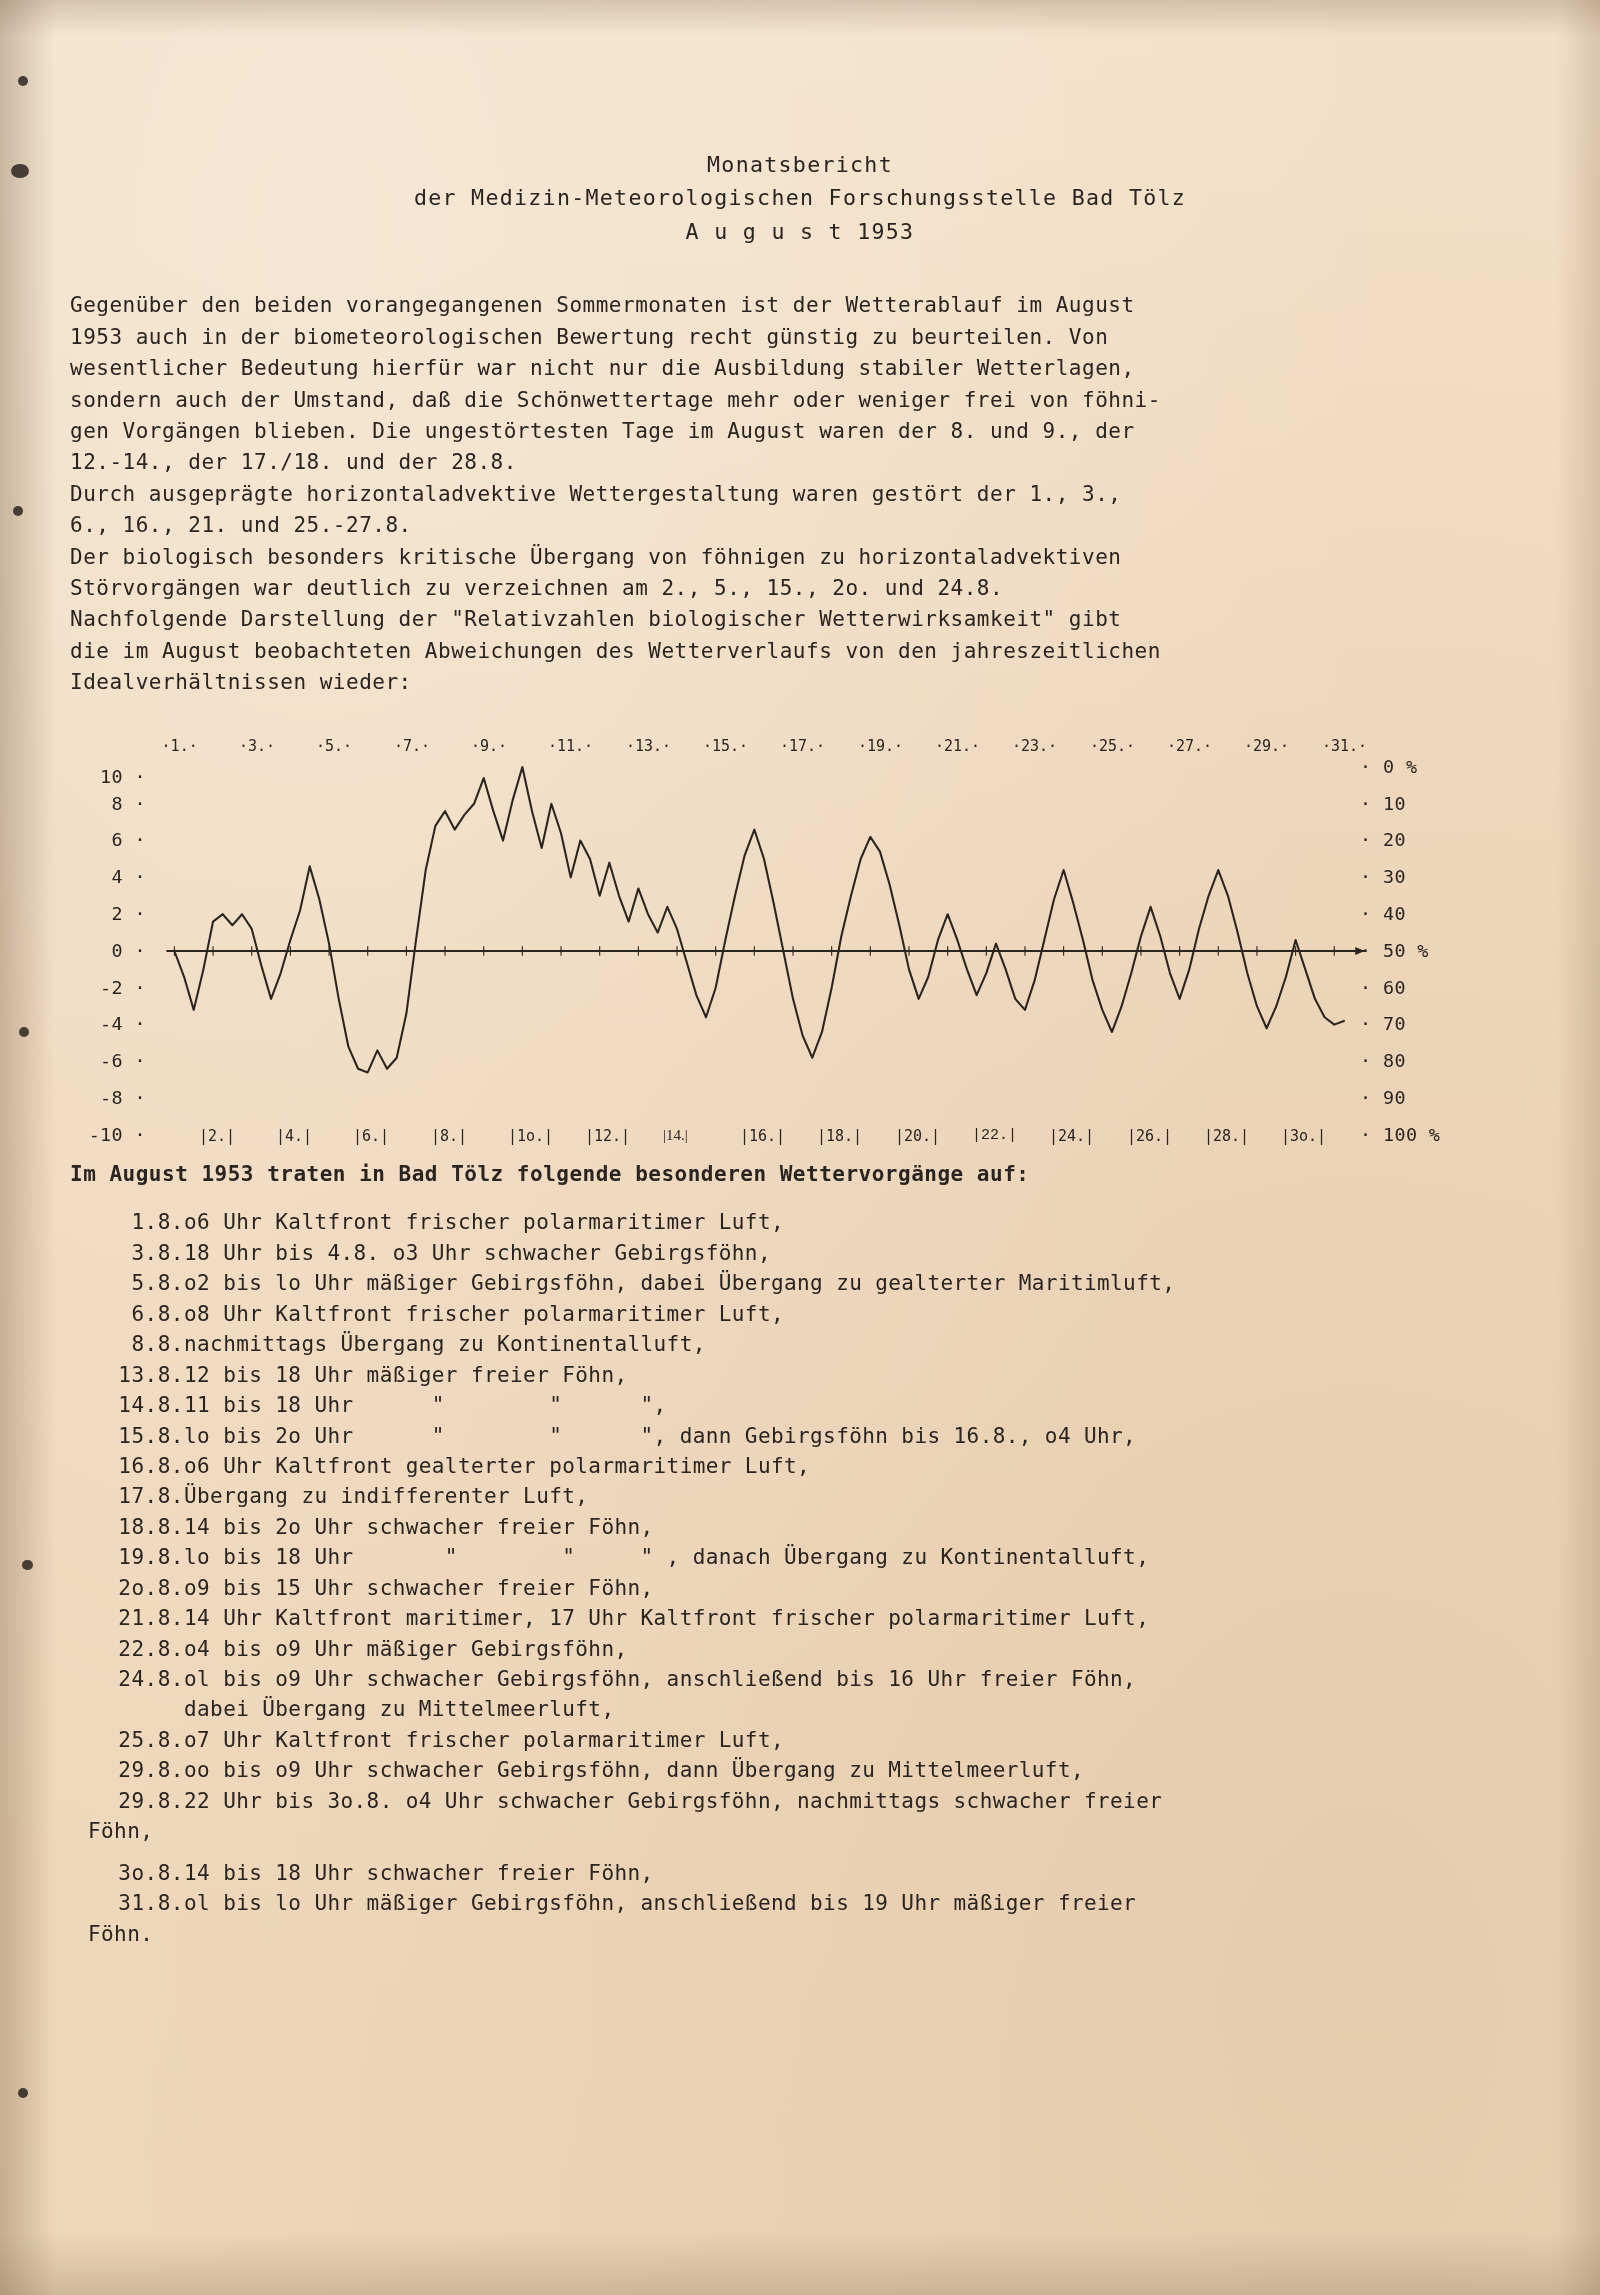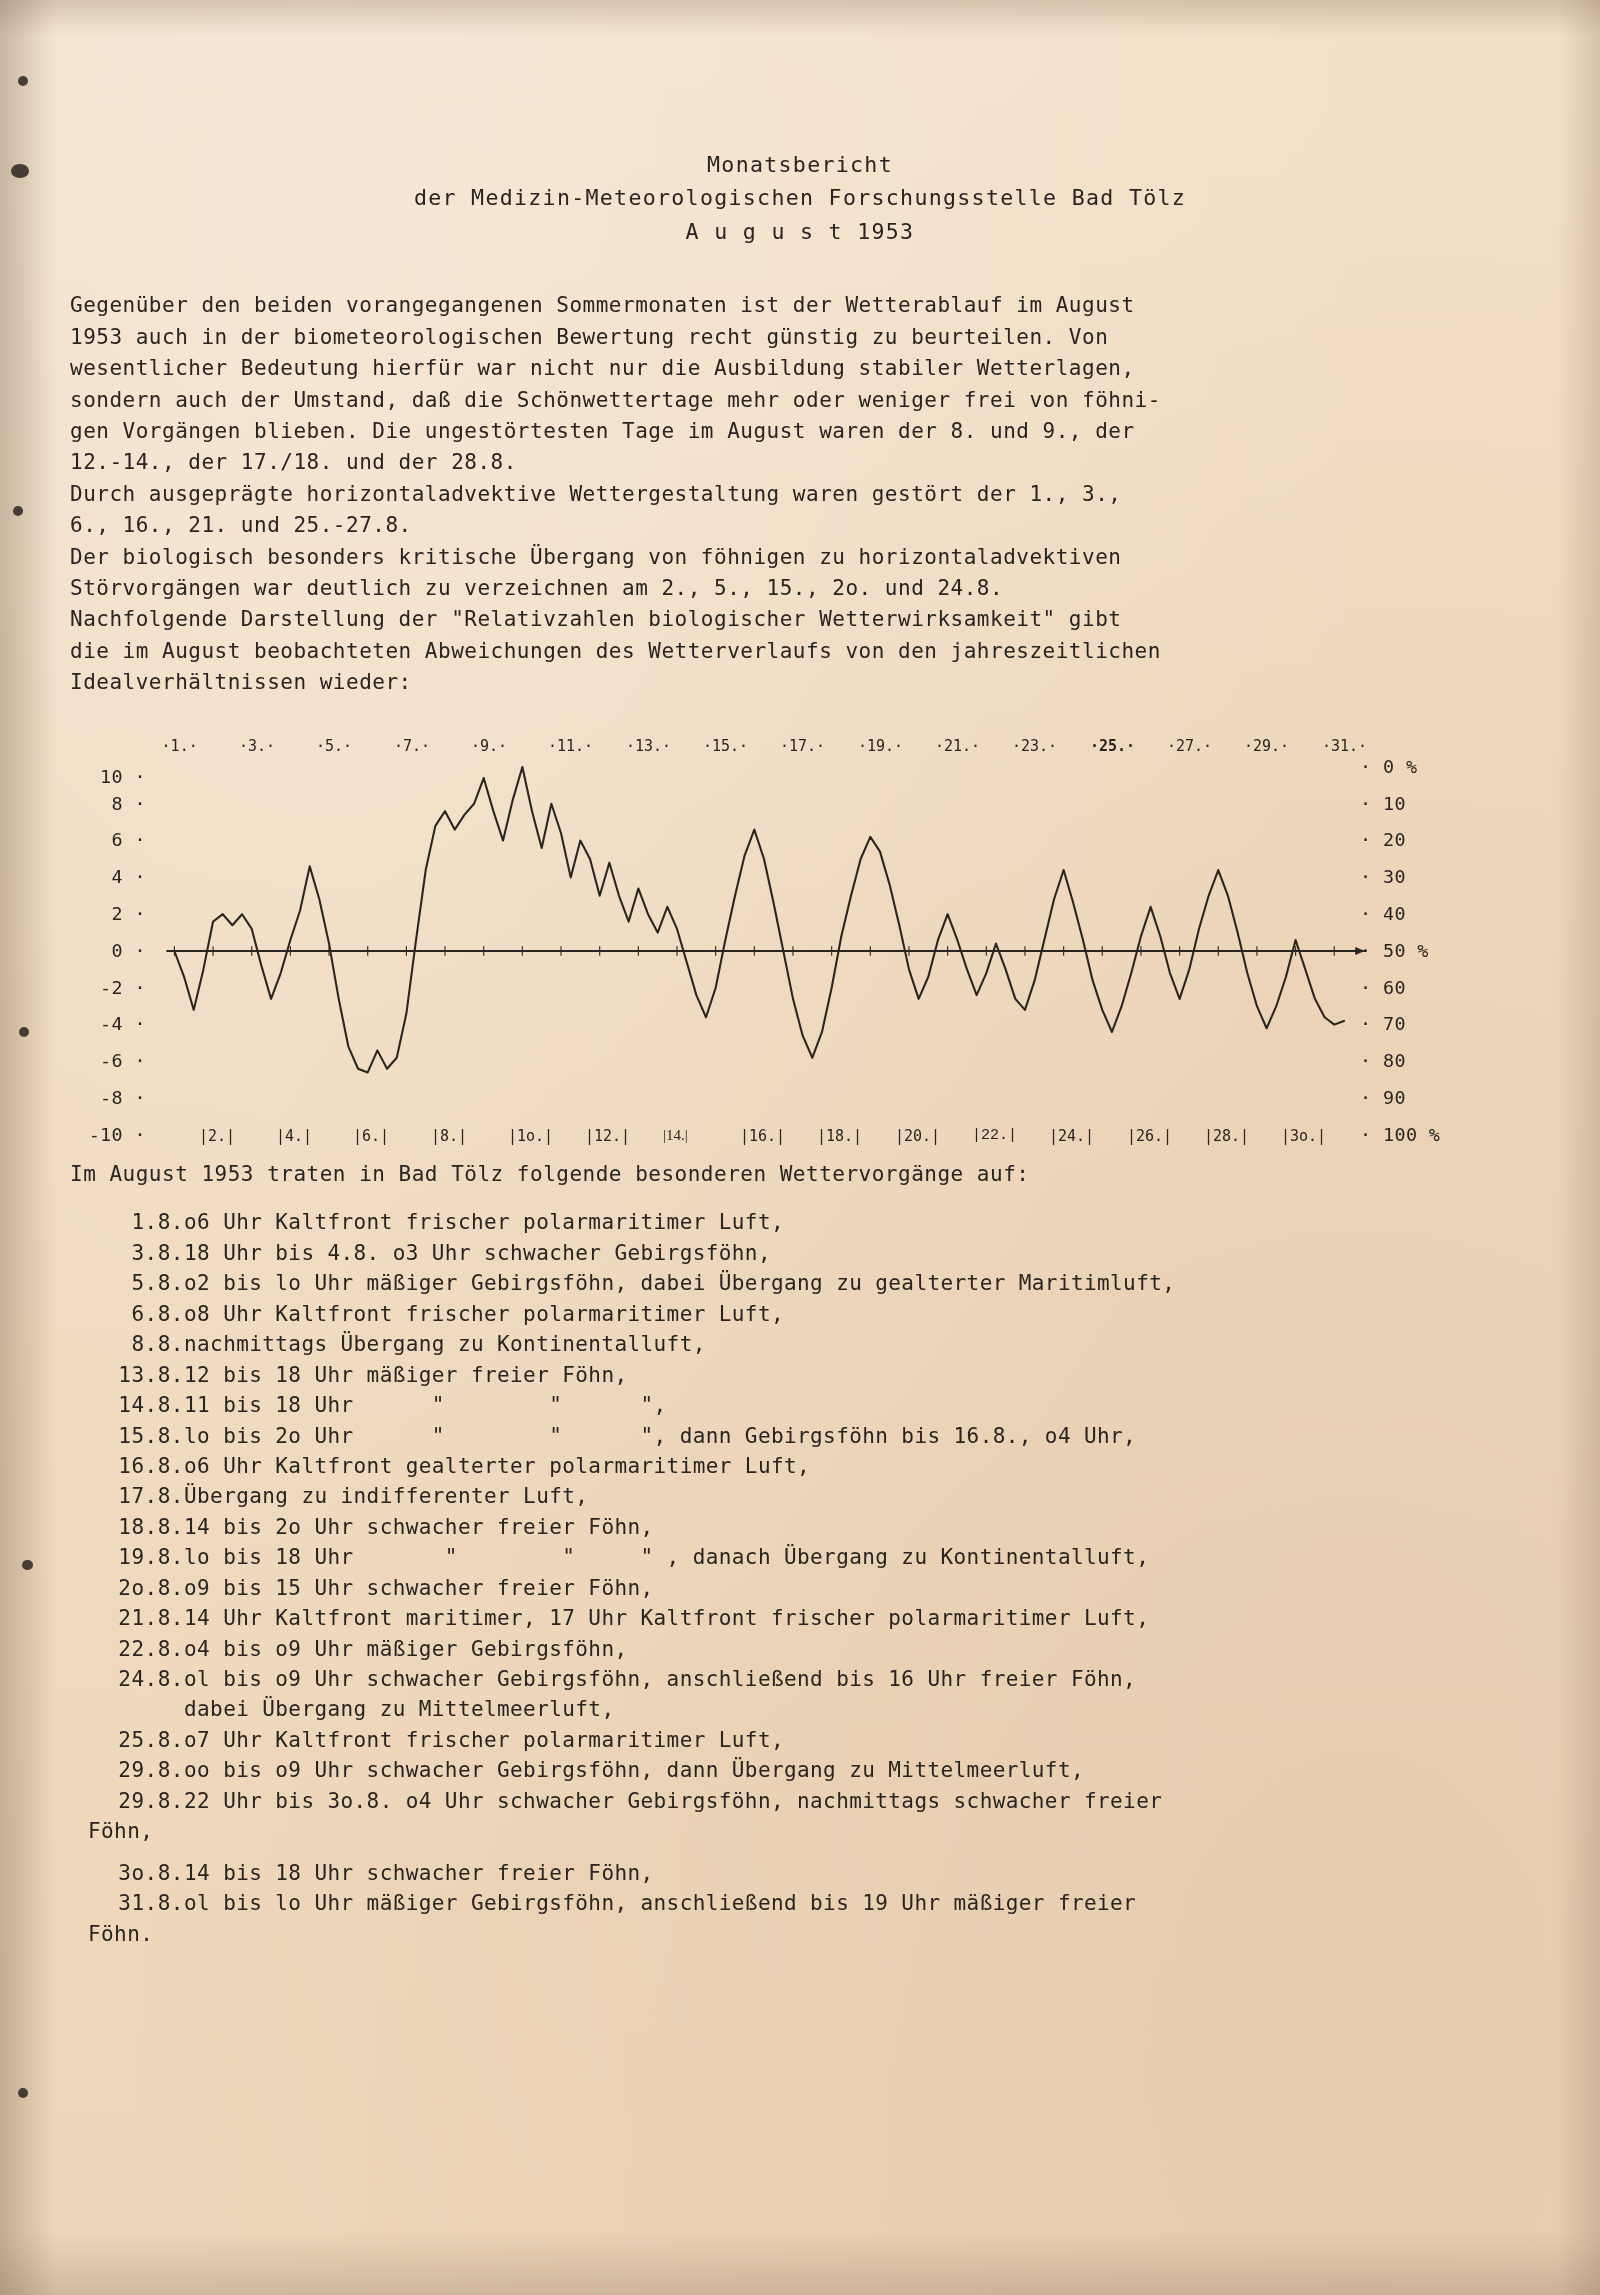--- a/index.html
+++ b/index.html
@@ -101,20 +101,21 @@
     position: absolute;
     font-size: 15px;
     letter-spacing: 0px;
     white-space: nowrap;
   }
 
   .midtext {
     margin: 19px 70px 0 70px;
     font-size: 21px;
     letter-spacing: 0.5px;
+    font-weight: bold;
   }
 
   .events {
     margin: 21px 70px 0 88px;
     font-size: 21px;
     line-height: 1.45;
   }
   .ev-row { display: flex; }
   .ev-date { width: 96px; flex: 0 0 96px; letter-spacing: 0.5px; text-align: right; }
   .ev-text { flex: 1; letter-spacing: 0.4px; white-space: pre-wrap; }
@@ -168,21 +169,21 @@
           <span style="position: absolute; left: 156px; top: 0px;">·5.·</span>
           <span style="position: absolute; left: 234px; top: 0px;">·7.·</span>
           <span style="position: absolute; left: 311px; top: 0px;">·9.·</span>
           <span style="position: absolute; left: 388px; top: 0px;">·11.·</span>
           <span style="position: absolute; left: 466px; top: 0px;">·13.·</span>
           <span style="position: absolute; left: 543px; top: 0px;">·15.·</span>
           <span style="position: absolute; left: 620px; top: 0px;">·17.·</span>
           <span style="position: absolute; left: 698px; top: 0px;">·19.·</span>
           <span style="position: absolute; left: 775px; top: 0px;">·21.·</span>
           <span style="position: absolute; left: 852px; top: 0px;">·23.·</span>
-          <span style="position: absolute; left: 930px; top: 0px; font-weight: bold;">·25.·</span>
+          <span style="position: absolute; left: 930px; top: 0px;">·25.·</span>
           <span style="position: absolute; left: 1007px; top: 0px;">·27.·</span>
           <span style="position: absolute; left: 1084px; top: 0px;">·29.·</span>
           <span style="position: absolute; left: 1162px; top: 0px;">·31.·</span>
         </div>
 
       <div class="tick-row" id="x-bottom" style="left:160px; top:400px; width:1208px; height:21px;">
           <span style="position: absolute; left: 39px; top: 0px;">|2.|</span>
           <span style="position: absolute; left: 116px; top: 0px;">|4.|</span>
           <span style="position: absolute; left: 193px; top: 0px;">|6.|</span>
           <span style="position: absolute; left: 271px; top: 0px;">|8.|</span>

